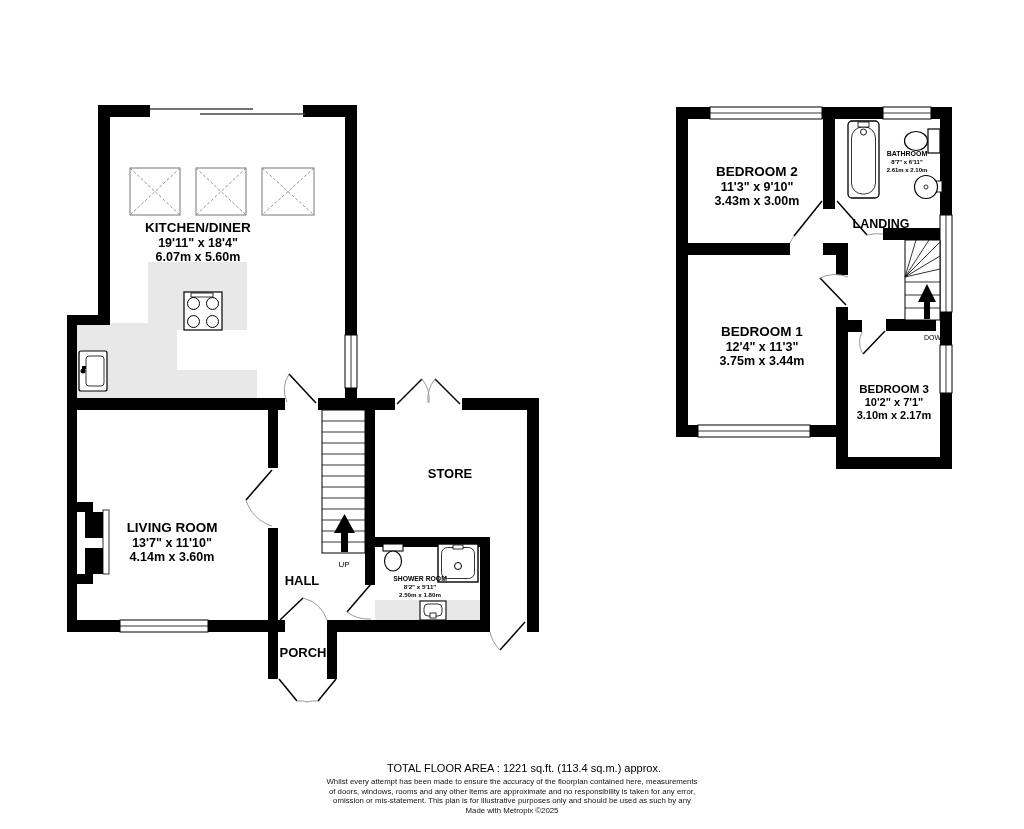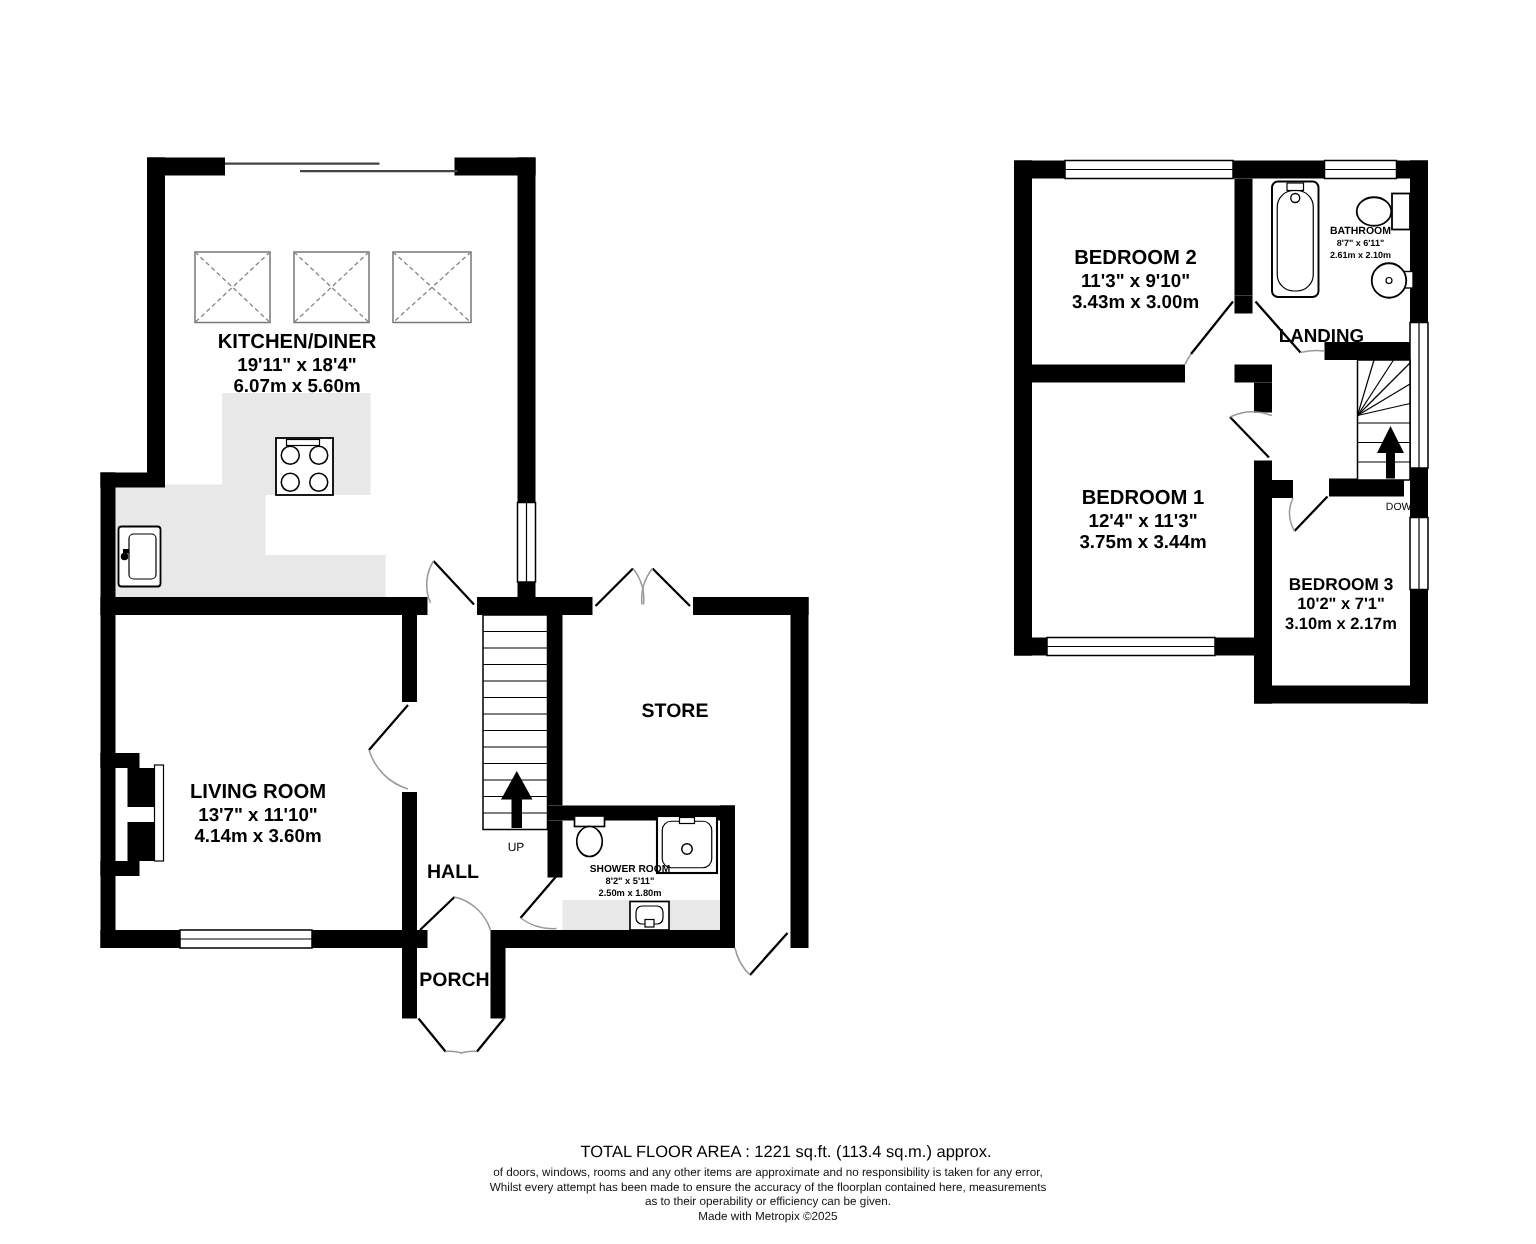--- a/index.html
+++ b/index.html
@@ -321,18 +321,18 @@
       <text x="894" y="406" font-size="11" font-weight="bold">10'2" x 7'1"</text>
       <text x="894" y="419" font-size="11" font-weight="bold">3.10m x 2.17m</text>
 
       <text x="935" y="340" font-size="7" fill="#111">DOWN</text>
     </g>
   </g>
 </svg>
 
 <div class="footer">
   <div class="total">TOTAL FLOOR AREA : 1221 sq.ft. (113.4 sq.m.) approx.</div>
+  <div class="line">Whilst every attempt has been made to ensure the accuracy of the floorplan contained here, measurements</div>
   <div class="line">of doors, windows, rooms and any other items are approximate and no responsibility is taken for any error,</div>
-  <div class="line">Whilst every attempt has been made to ensure the accuracy of the floorplan contained here, measurements</div>
-  <div class="line">as to their operability or efficiency can be given.</div>
+  <div class="line">omission or mis-statement. This plan is for illustrative purposes only and should be used as such by any</div>
   <div class="credit">Made with Metropix ©2025</div>
 </div>
 </div>
 
 </body></html>

